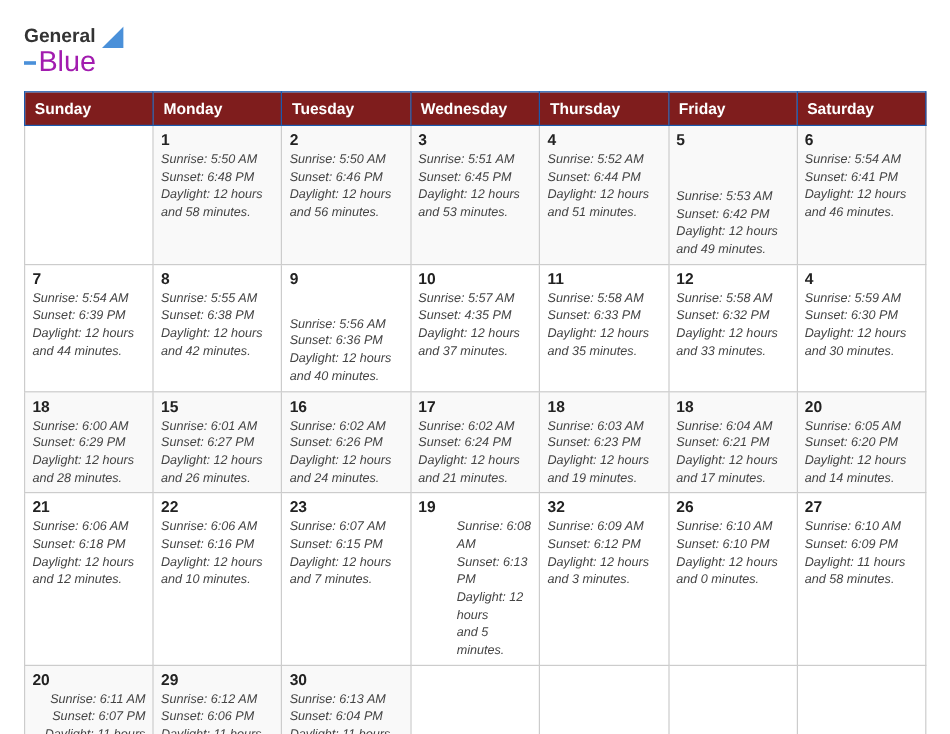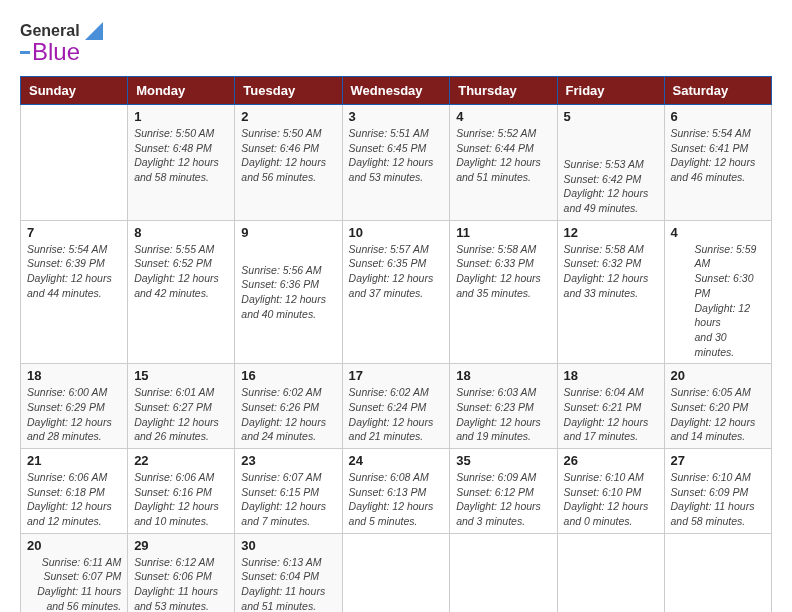--- a/index.html
+++ b/index.html
@@ -164,55 +164,55 @@
         <td>
           <span class="day-number">7</span>
           <div class="day-info" style="white-space: pre-line;">Sunrise: 5:54 AM
 Sunset: 6:39 PM
 Daylight: 12 hours
 and 44 minutes.</div>
         </td>
         <td>
           <span class="day-number">8</span>
           <div class="day-info" style="white-space: pre-line;">Sunrise: 5:55 AM
-Sunset: 6:52 PM
+Sunset: 6:38 PM
 Daylight: 12 hours
 and 42 minutes.</div>
         </td>
         <td>
           <span class="day-number">9</span>
           <div class="day-info" style="white-space: pre-line; margin-top: 23px;">Sunrise: 5:56 AM
 Sunset: 6:36 PM
 Daylight: 12 hours
 and 40 minutes.</div>
         </td>
         <td>
           <span class="day-number">10</span>
           <div class="day-info" style="white-space: pre-line;">Sunrise: 5:57 AM
-Sunset: 6:35 PM
+Sunset: 4:35 PM
 Daylight: 12 hours
 and 37 minutes.</div>
         </td>
         <td>
           <span class="day-number">11</span>
           <div class="day-info" style="white-space: pre-line;">Sunrise: 5:58 AM
 Sunset: 6:33 PM
 Daylight: 12 hours
 and 35 minutes.</div>
         </td>
         <td>
           <span class="day-number">12</span>
           <div class="day-info" style="white-space: pre-line;">Sunrise: 5:58 AM
 Sunset: 6:32 PM
 Daylight: 12 hours
 and 33 minutes.</div>
         </td>
         <td>
           <span class="day-number">4</span>
-          <div class="day-info" style="white-space: pre-line; margin-left: 24px;">Sunrise: 5:59 AM
+          <div class="day-info" style="white-space: pre-line;">Sunrise: 5:59 AM
 Sunset: 6:30 PM
 Daylight: 12 hours
 and 30 minutes.</div>
         </td>
       </tr>
       <tr>
         <td>
           <span class="day-number">18</span>
           <div class="day-info" style="white-space: pre-line;">Sunrise: 6:00 AM
 Sunset: 6:29 PM
@@ -278,28 +278,28 @@
 and 10 minutes.</div>
         </td>
         <td>
           <span class="day-number">23</span>
           <div class="day-info" style="white-space: pre-line;">Sunrise: 6:07 AM
 Sunset: 6:15 PM
 Daylight: 12 hours
 and 7 minutes.</div>
         </td>
         <td>
-          <span class="day-number">24</span>
-          <div class="day-info" style="white-space: pre-line;">Sunrise: 6:08 AM
+          <span class="day-number">19</span>
+          <div class="day-info" style="white-space: pre-line; margin-left: 32px;">Sunrise: 6:08 AM
 Sunset: 6:13 PM
 Daylight: 12 hours
 and 5 minutes.</div>
         </td>
         <td>
-          <span class="day-number">35</span>
+          <span class="day-number">32</span>
           <div class="day-info" style="white-space: pre-line;">Sunrise: 6:09 AM
 Sunset: 6:12 PM
 Daylight: 12 hours
 and 3 minutes.</div>
         </td>
         <td>
           <span class="day-number">26</span>
           <div class="day-info" style="white-space: pre-line;">Sunrise: 6:10 AM
 Sunset: 6:10 PM
 Daylight: 12 hours

